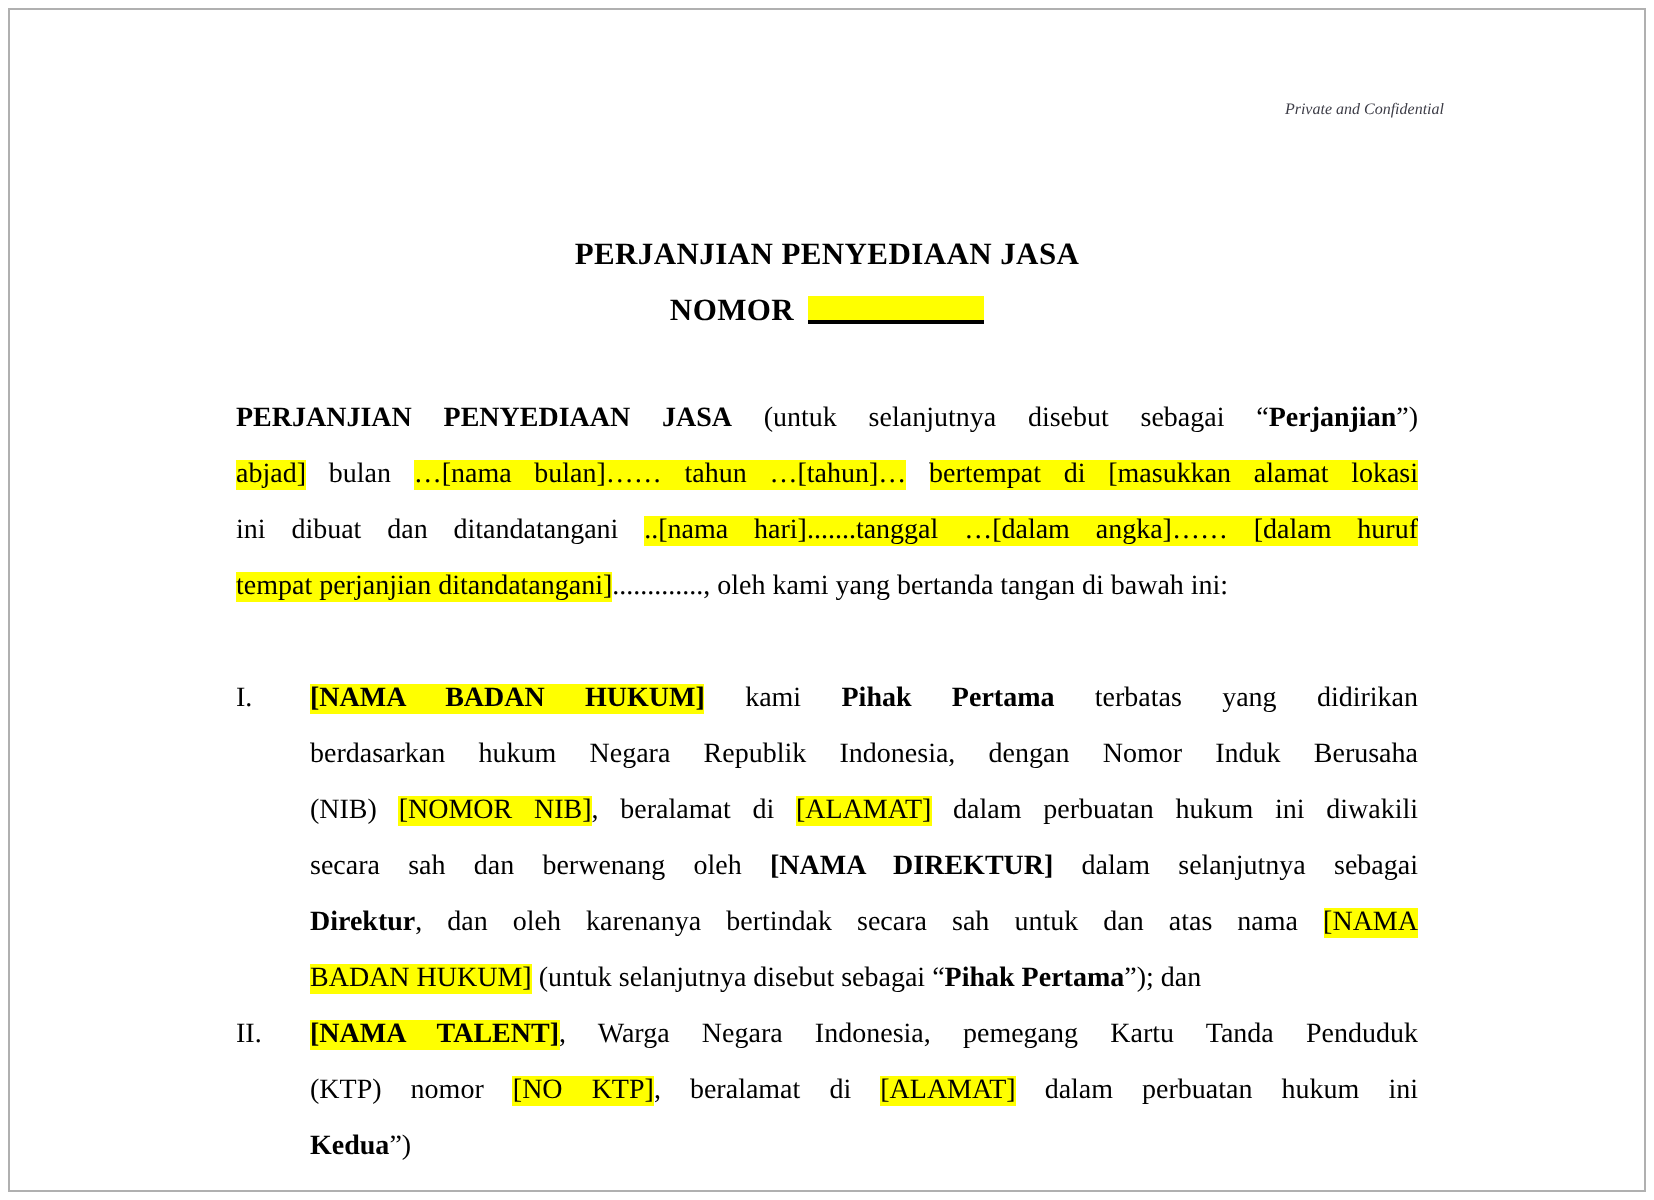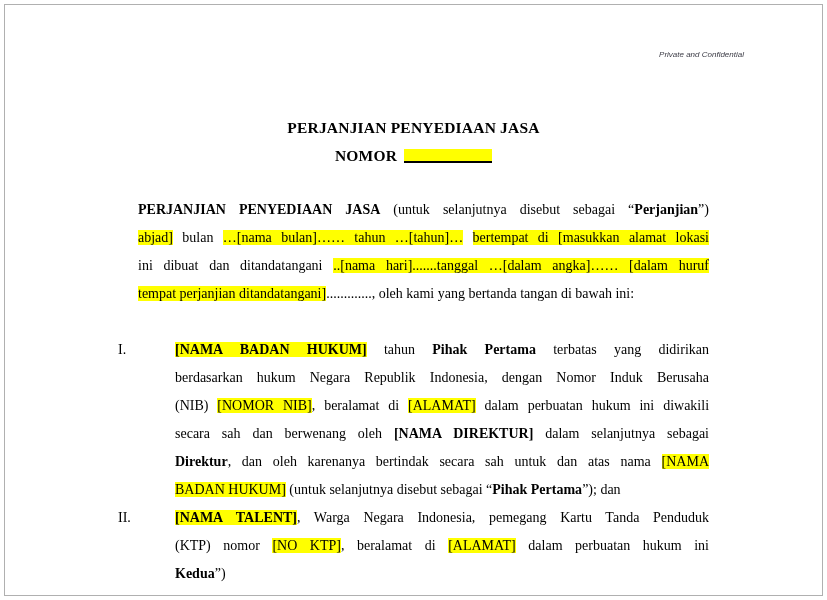--- a/index.html
+++ b/index.html
@@ -19,22 +19,22 @@
   }
   .frame {
     position: absolute;
     inset: 4px;
     border: 1px solid #b0b0b0;
     pointer-events: none;
   }
   .confidential {
     position: absolute;
     top: 50px;
-    right: 83px;
-    font-family: Liberation Sans, sans-serif;
+    right: 105px;
+    font-family: Liberation Serif, serif;
     font-size: 8px;
     font-style: italic;
     color: #3c3c46;
   }
   .title-block {
     position: absolute;
     top: 114px;
     left: 0;
     width: 827px;
     text-align: center;
@@ -68,21 +68,20 @@
     left: 0;
     top: 0;
     line-height: 28px;
   }
   .line {
     text-align: justify;
     text-align-last: justify;
     height: 28px;
     overflow: hidden;
     white-space: nowrap;
-    margin-left: 20px;
   }
   .line.end {
     text-align: left;
     text-align-last: left;
   }
   .b { font-weight: bold; }
   .h { background: var(--hl); text-align: center; }
 </style>
 </head>
 <body>
@@ -101,21 +100,21 @@
 
   <div class="doc-body">
       <div class="par">
         <div class="line"><span class="b">PERJANJIAN PENYEDIAAN JASA</span><span> (untuk selanjutnya disebut sebagai “</span><span class="b">Perjanjian</span><span>”)</span></div>
         <div class="line"><span class="h">abjad]</span><span> bulan </span><span class="h">…[nama bulan]…… tahun …[tahun]…</span><span> </span><span class="h">bertempat di [masukkan alamat lokasi</span></div>
         <div class="line"><span>ini dibuat dan ditandatangani </span><span class="h">..[nama hari].......tanggal …[dalam angka]…… [dalam huruf</span></div>
         <div class="line end"><span class="h">tempat perjanjian ditandatangani]</span><span>............., oleh kami yang bertanda tangan di bawah ini:</span></div>
       </div>
       <div class="par list-item gap">
         <span class="marker">I.</span>
-        <div class="line"><span class="b h">[NAMA BADAN HUKUM]</span><span> tahun </span><span class="b">Pihak Pertama</span><span> terbatas yang didirikan</span></div>
+        <div class="line"><span class="b h">[NAMA BADAN HUKUM]</span><span> kami </span><span class="b">Pihak Pertama</span><span> terbatas yang didirikan</span></div>
         <div class="line"><span>berdasarkan hukum Negara Republik Indonesia, dengan Nomor Induk Berusaha</span></div>
         <div class="line"><span>(NIB) </span><span class="h">[NOMOR NIB]</span><span>, beralamat di </span><span class="h">[ALAMAT]</span><span> dalam perbuatan hukum ini diwakili</span></div>
         <div class="line"><span>secara sah dan berwenang oleh </span><span class="b">[NAMA DIREKTUR]</span><span> dalam selanjutnya sebagai</span></div>
         <div class="line"><span class="b">Direktur</span><span>, dan oleh karenanya bertindak secara sah untuk dan atas nama </span><span class="h">[NAMA</span></div>
         <div class="line end"><span class="h">BADAN HUKUM]</span><span> (untuk selanjutnya disebut sebagai “</span><span class="b">Pihak Pertama</span><span>”); dan</span></div>
       </div>
       <div class="par list-item">
         <span class="marker">II.</span>
         <div class="line"><span class="b h">[NAMA TALENT]</span><span>, Warga Negara Indonesia, pemegang Kartu Tanda Penduduk</span></div>
         <div class="line"><span>(KTP) nomor </span><span class="h">[NO KTP]</span><span>, beralamat di </span><span class="h">[ALAMAT]</span><span> dalam perbuatan hukum ini</span></div>

